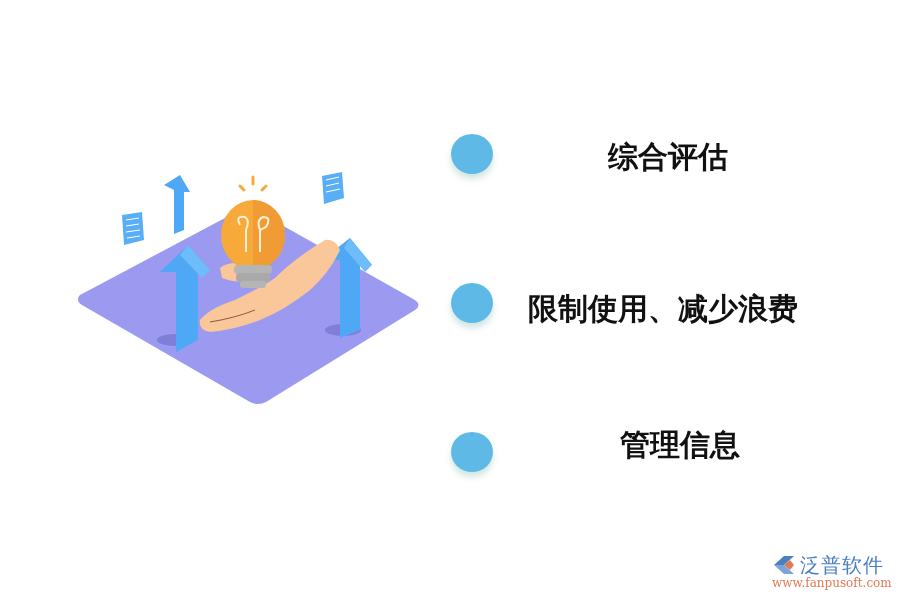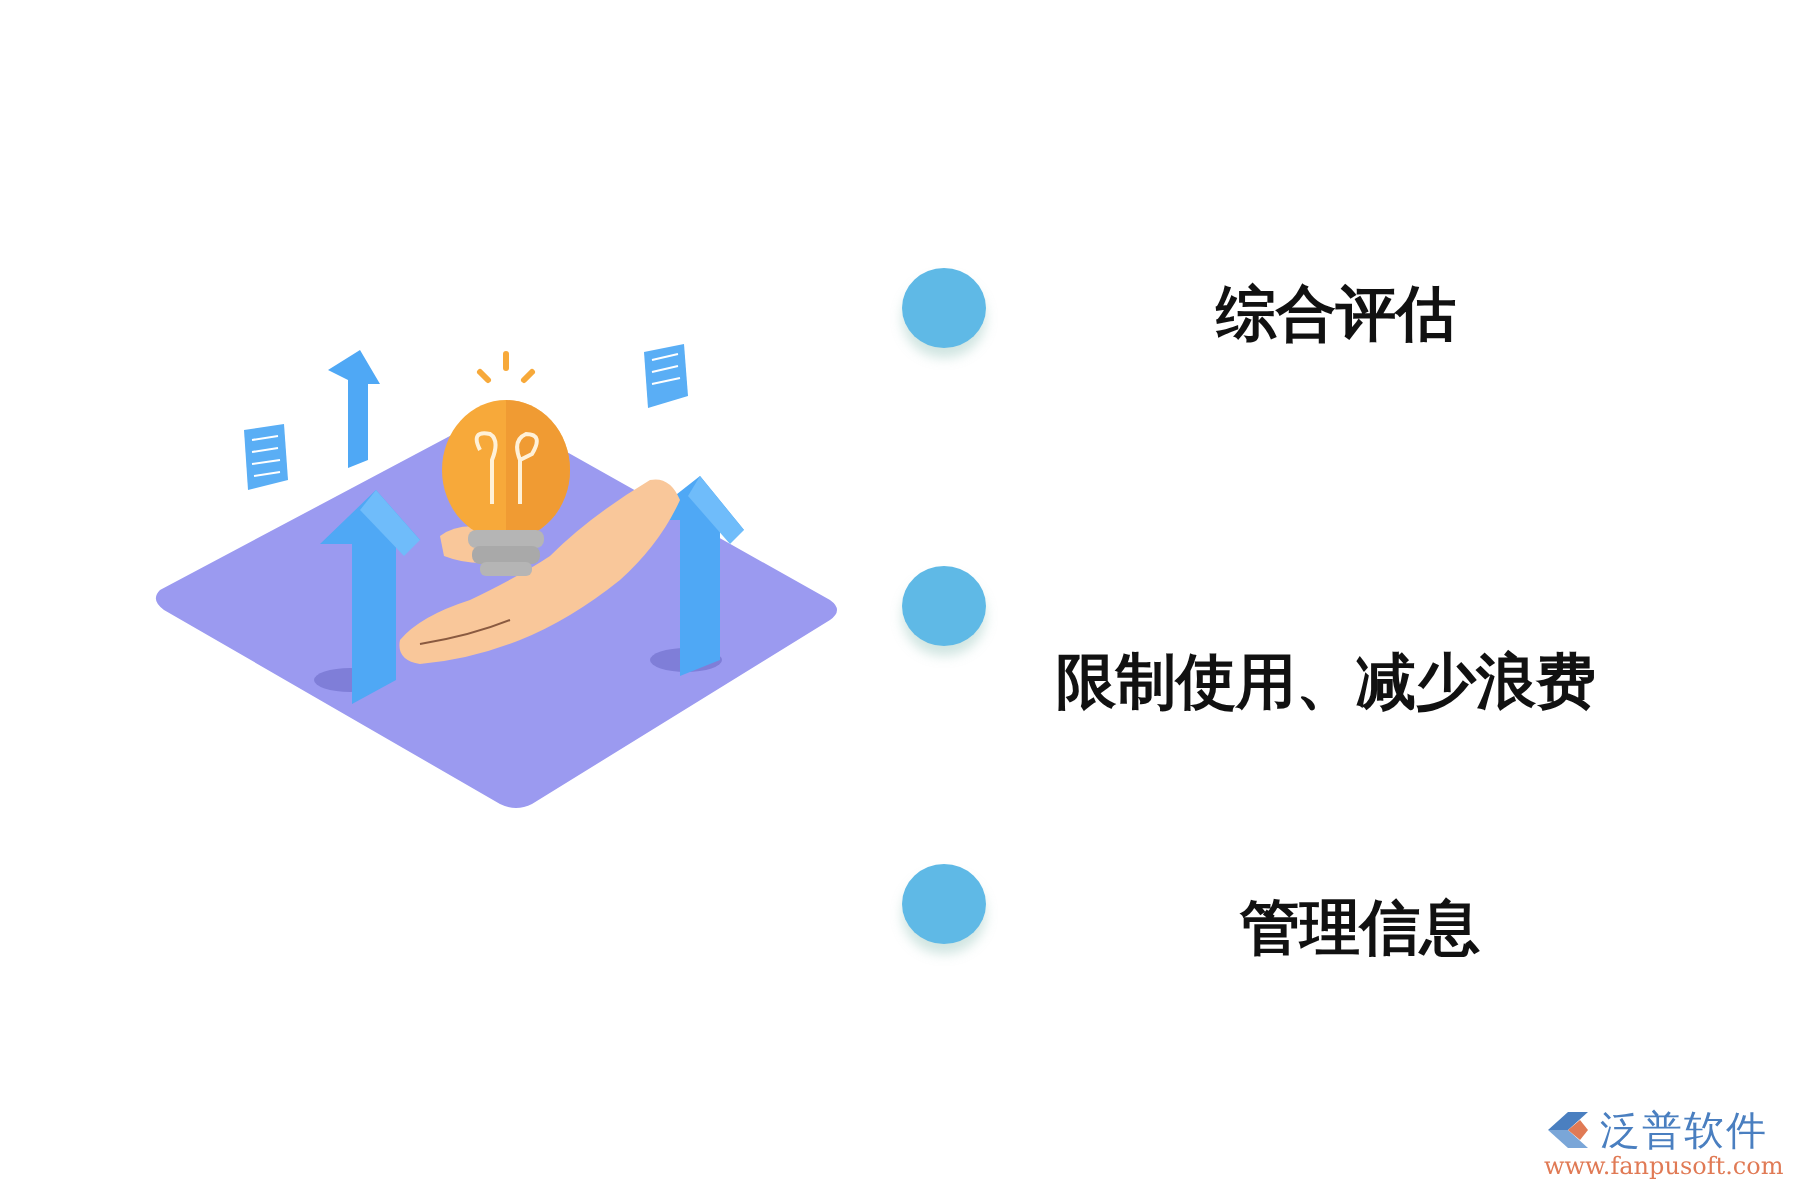--- a/index.html
+++ b/index.html
@@ -64,24 +64,24 @@
         <line x1="180" y1="26" x2="184" y2="30"></line>
         <line x1="206" y1="26" x2="202" y2="30"></line>
     </g>
   </svg>
 </div>
 
 <div class="bullet" style="left:451px;top:134px;"></div>
 <div class="label" style="left:608px;top:137px;">综合评估</div>
 
 <div class="bullet" style="left:451px;top:283px;"></div>
-<div class="label" style="left:528px;top:289px;margin-top:32px;">限制使用、减少浪费</div>
+<div class="label" style="left:528px;top:289px;">限制使用、减少浪费</div>
 
 <div class="bullet" style="left:451px;top:432px;"></div>
-<div class="label" style="left:620px;top:425px;margin-top:19px;">管理信息</div>
+<div class="label" style="left:620px;top:425px;">管理信息</div>
 
 <div class="logo">
   <svg class="logo-mark" viewBox="0 0 24 22">
     <path d="M2 11 L12 2 L22 2 L12 11 Z" fill="#4a7fc0"></path>
     <path d="M2 11 L12 20 L22 20 L12 11 Z" fill="#7aa6d8"></path>
     <path d="M12 11 L18 6 L22 11 L18 16 Z" fill="#e07a55"></path>
   </svg>
   <span class="logo-cn">泛普软件</span>
   <span class="logo-url">www.fanpusoft.com</span>
 </div>

